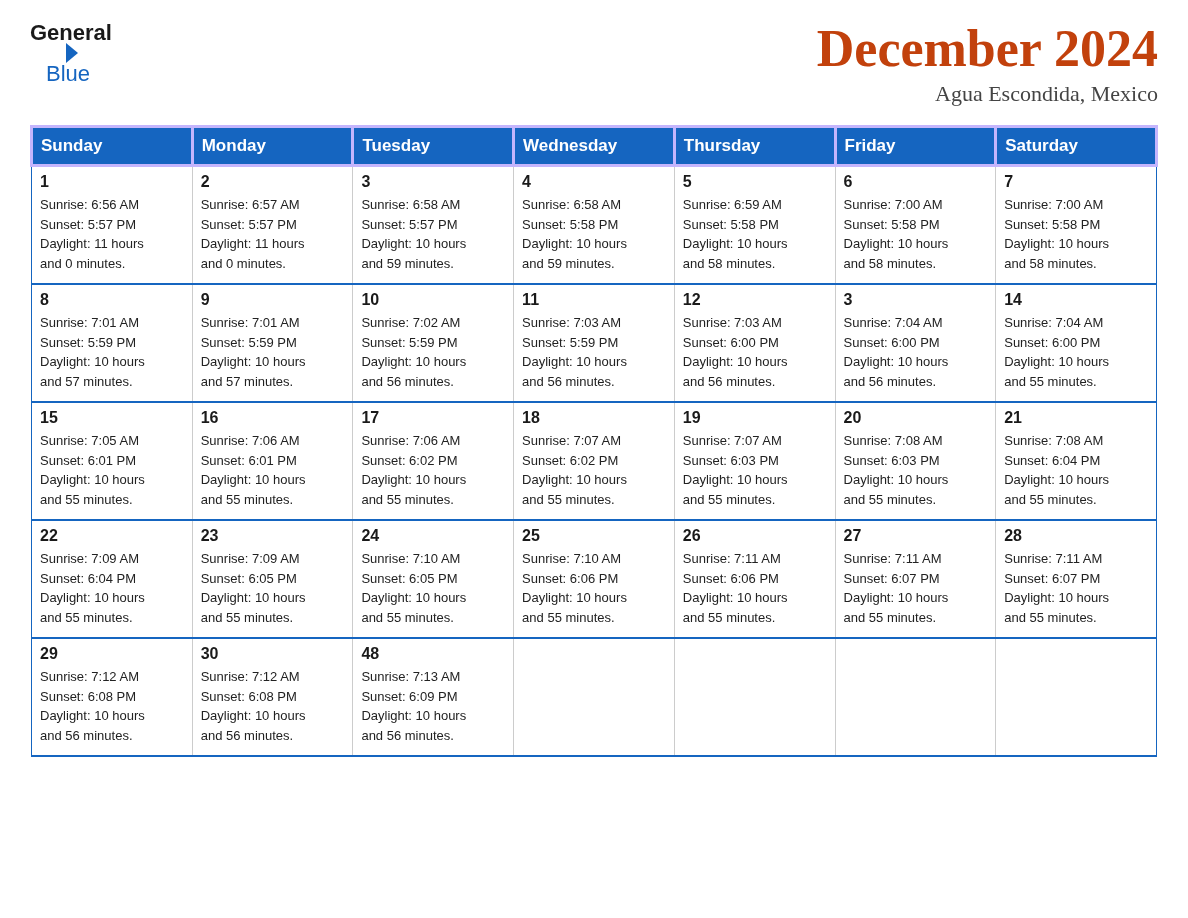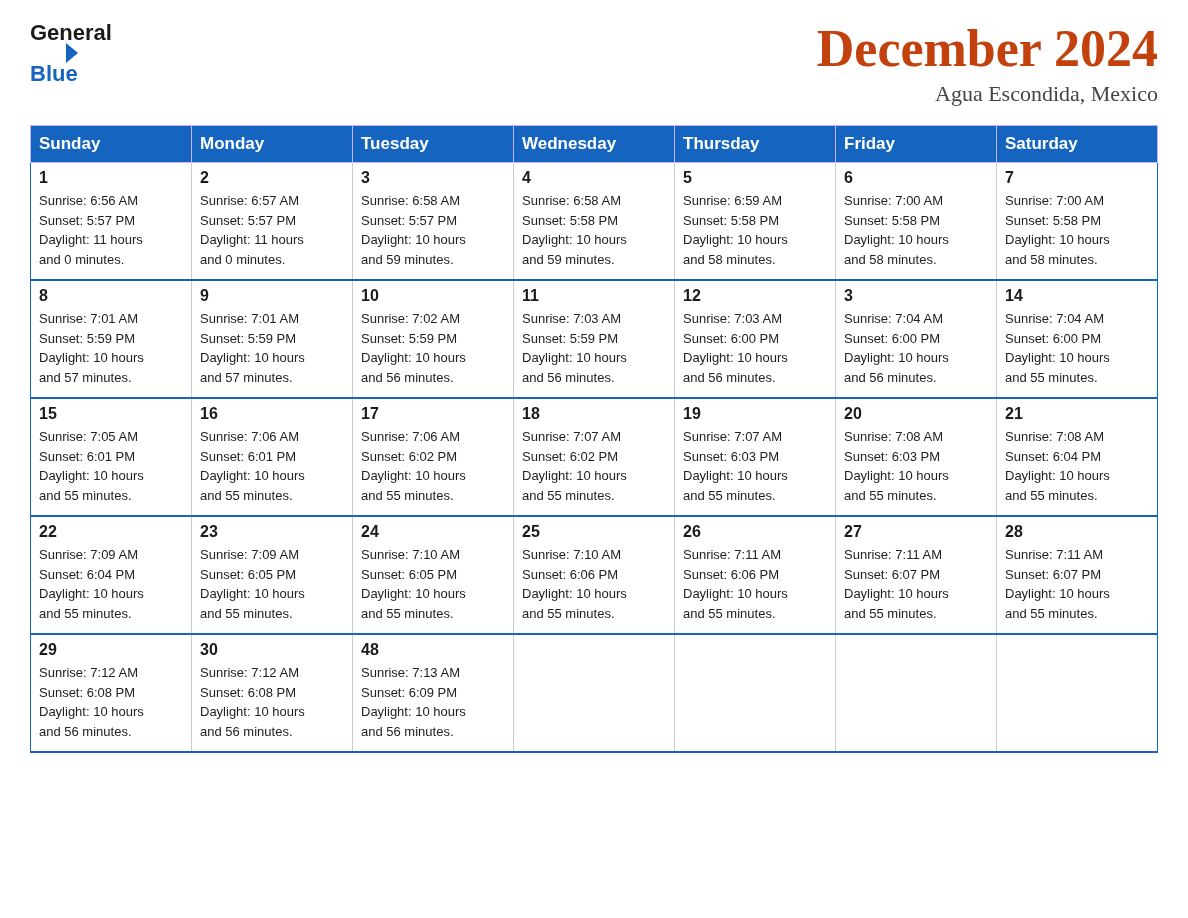--- a/index.html
+++ b/index.html
@@ -29,24 +29,24 @@
       border-left: 12px solid #1565c0;
       border-top: 10px solid transparent;
       border-bottom: 10px solid transparent;
       margin-left: 2px;
       vertical-align: middle;
       position: relative;
       top: -2px;
     }
     .logo-line2 {
       font-size: 22px;
-      font-weight: bold;
+      font-weight: normal;
       color: #1565c0;
       margin-top: -4px;
-      margin-left: 0;
+      margin-left: 16px;
     }
     .logo-block {
       line-height: 1.15;
     }
     .title-block {
       text-align: right;
     }
     .month-title {
       font-size: 52px;
       font-weight: bold;
@@ -65,21 +65,21 @@
       border-collapse: collapse;
       table-layout: fixed;
     }
     thead tr th {
       background-color: #1565c0;
       color: #fff;
       font-size: 17px;
       font-weight: bold;
       padding: 8px 8px;
       text-align: left;
-      border: 1px solid #c4b5fd;
+      border: 3px solid #c4b5fd;
     }
     tbody tr {
       border-bottom: 2px solid #1565c0;
     }
     tbody tr td {
       vertical-align: top;
       padding: 6px 8px 10px 8px;
       border-left: 1px solid #ccc;
       border-right: 1px solid #ccc;
       font-size: 13px;

